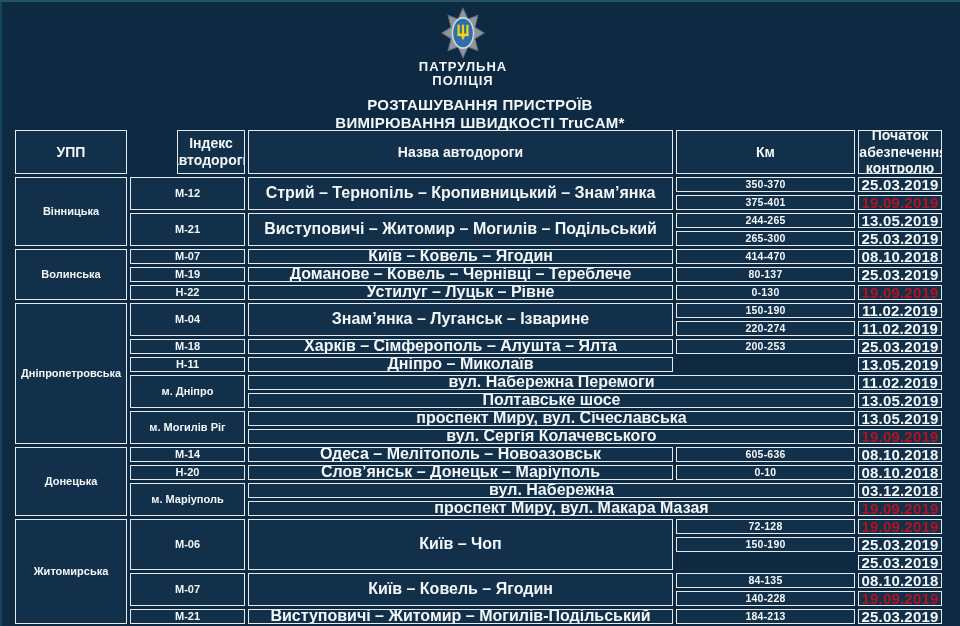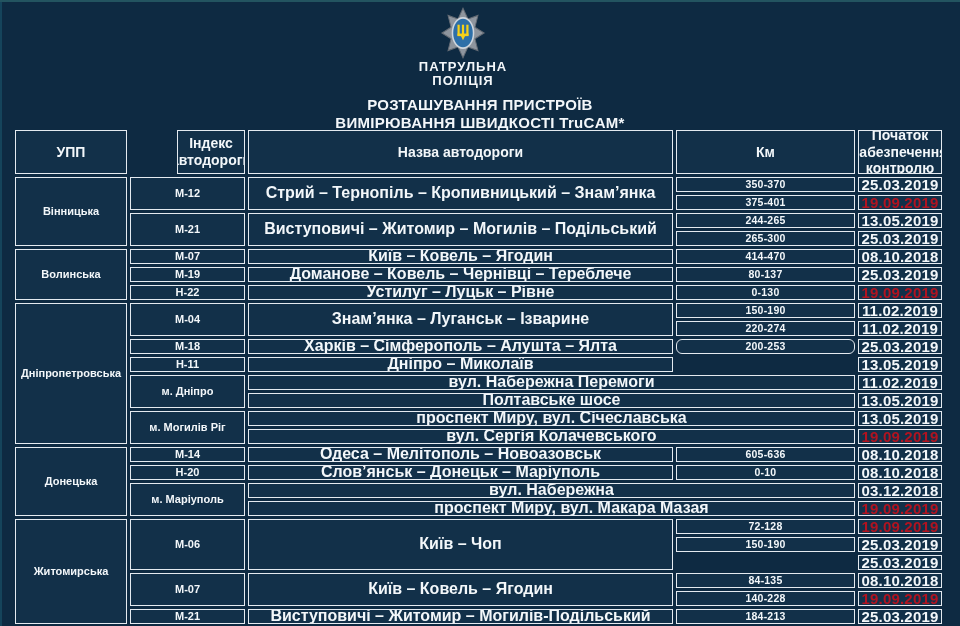--- a/index.html
+++ b/index.html
@@ -123,21 +123,21 @@
       <div class="cell date red" style="grid-area: 8 / 5;">19.09.2019</div>
       <div class="cell region" style="grid-area: 9 / 1 / span 8;">Дніпропетровська</div>
       <div class="cell idx" style="grid-area: 9 / 2 / span 2;">М-04</div>
       <div class="cell roadname" style="grid-area: 9 / 3 / span 2;">Знам’янка – Луганськ – Ізварине</div>
       <div class="cell km" style="grid-area: 9 / 4;">150-190</div>
       <div class="cell date" style="grid-area: 9 / 5;">11.02.2019</div>
       <div class="cell km" style="grid-area: 10 / 4;">220-274</div>
       <div class="cell date" style="grid-area: 10 / 5;">11.02.2019</div>
       <div class="cell idx" style="grid-area: 11 / 2;">М-18</div>
       <div class="cell roadname" style="grid-area: 11 / 3;">Харків – Сімферополь – Алушта – Ялта</div>
-      <div class="cell km" style="grid-area: 11 / 4; border-radius: 6px;">200-253</div>
+      <div class="cell km" style="grid-area: 11 / 4;">200-253</div>
       <div class="cell date" style="grid-area: 11 / 5;">25.03.2019</div>
       <div class="cell idx" style="grid-area: 12 / 2;">Н-11</div>
       <div class="cell roadname" style="grid-area: 12 / 3;">Дніпро – Миколаїв</div>
       <div class="cell km" style="grid-area: 12 / 4; margin-top: 28px;">53-135</div>
       <div class="cell date" style="grid-area: 12 / 5;">13.05.2019</div>
       <div class="cell idx" style="grid-area: 13 / 2 / span 2;">м. Дніпро</div>
       <div class="cell roadname street" style="grid-area: 13 / 3 / auto / span 2;">вул. Набережна Перемоги</div>
       <div class="cell date" style="grid-area: 13 / 5;">11.02.2019</div>
       <div class="cell roadname street" style="grid-area: 14 / 3 / auto / span 2;">Полтавське шосе</div>
       <div class="cell date" style="grid-area: 14 / 5;">13.05.2019</div>

